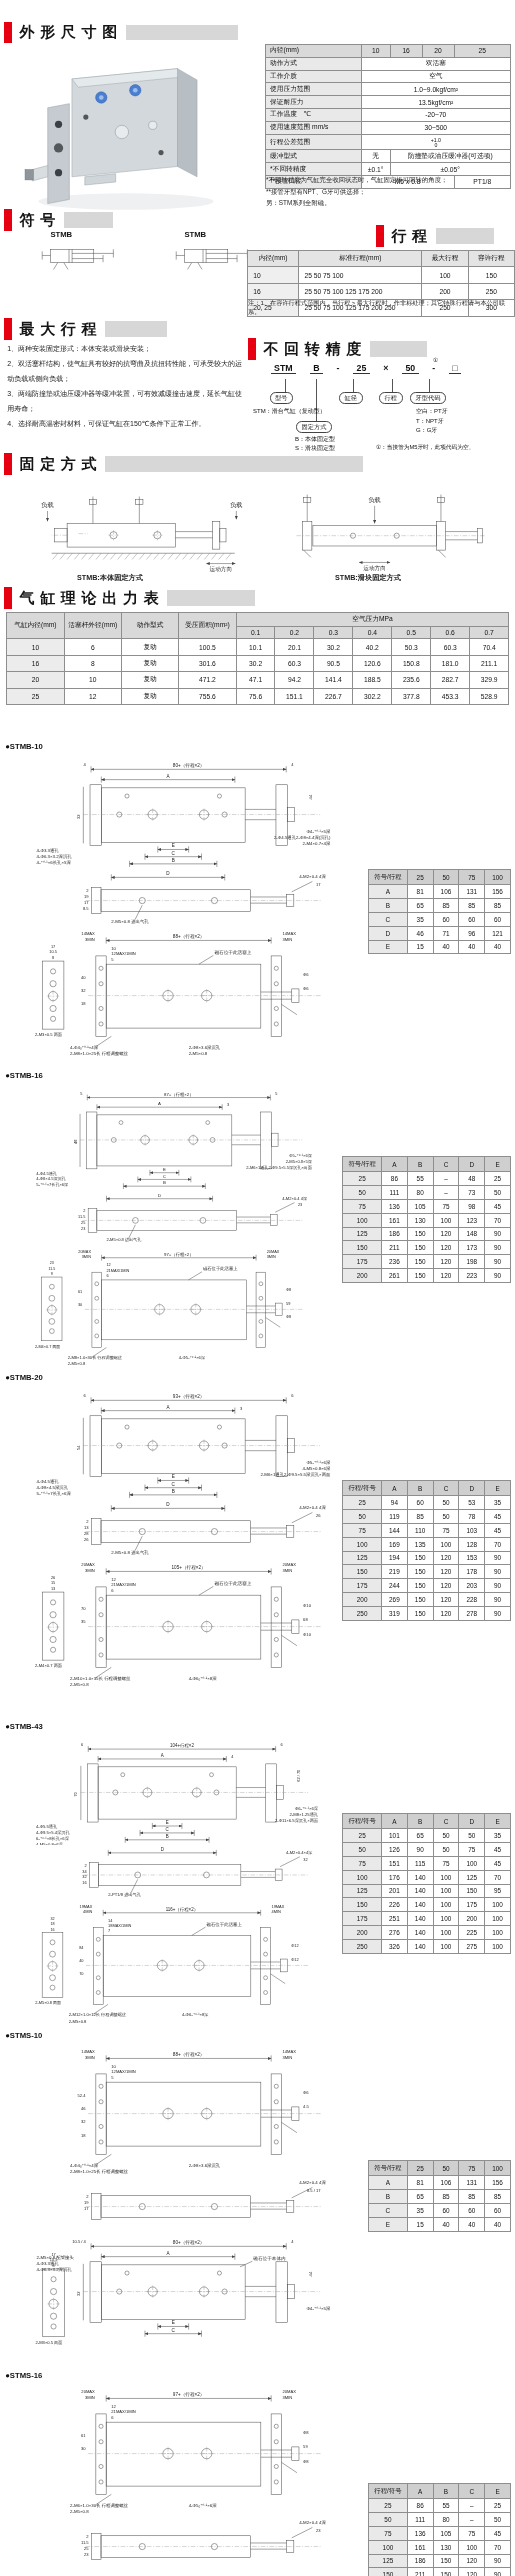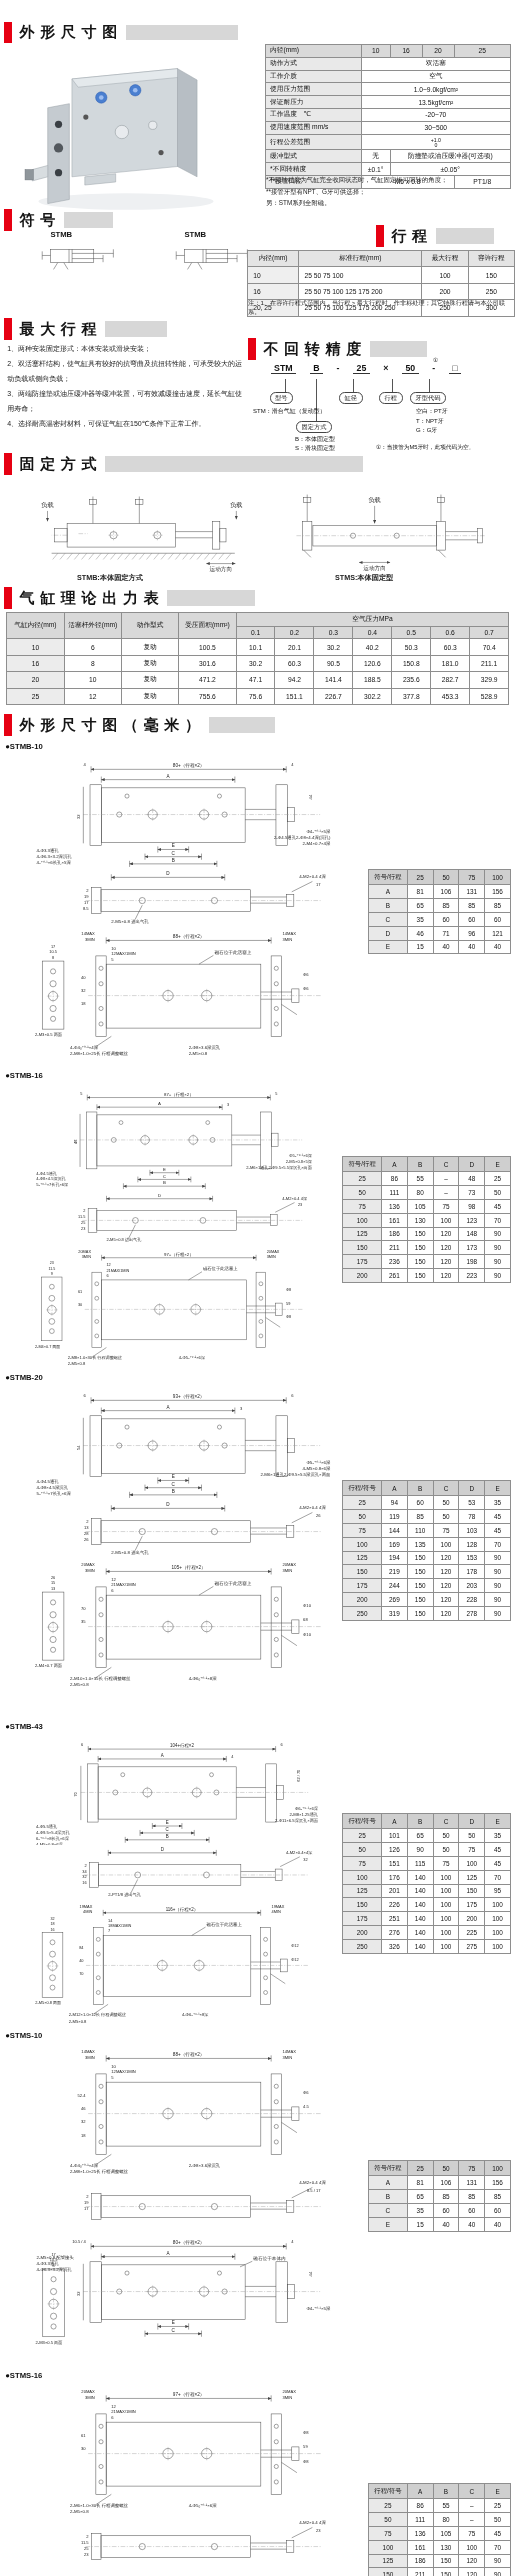--- a/index.html
+++ b/index.html
@@ -364,21 +364,21 @@
         <line x1="320" y1="90" x2="382" y2="90"></line>
         <line x1="320" y1="106" x2="382" y2="106"></line>
         <rect x="382" y="84" width="10" height="28"></rect>
         <text x="182" y="32" text-anchor="middle" font-size="12">负载</text>
         <line x1="182" y1="40" x2="182" y2="74" marker-end="url(#ar)"></line>
         <line x1="152" y1="150" x2="212" y2="150" marker-start="url(#ar)" marker-end="url(#ar)"></line>
         <text x="182" y="164" text-anchor="middle" font-size="11">运动方向</text>
       </svg>
     </div>
   <div class="mount-cap" style="left:77px;top:573px">STMB:本体固定方式</div>
-  <div class="mount-cap" style="left:335px;top:573px">STMS:本体固定型</div>
+  <div class="mount-cap" style="left:335px;top:573px">STMB:滑块固定方式</div>
 
   <div class="hdr" style="left:4.1px;top:586px">
     <span class="rb"></span>
     <h2>气缸理论出力表</h2>
     <span class="bar" style="width:88px"></span>
   </div>
   <table class="tb outtb">
     <thead id="out-head">
         <tr>
           <th rowspan="2" style="width:57px">气缸内径(mm)</th>
@@ -446,25 +446,20 @@
           <td>151.1</td>
           <td>226.7</td>
           <td>302.2</td>
           <td>377.8</td>
           <td>453.3</td>
           <td>528.9</td>
         </tr>
       </tbody>
   </table>
 
-  <div class="hdr" style="left:4.1px;top:713px">
-    <span class="rb"></span>
-    <h2>外形尺寸图（毫米）</h2>
-    <span class="bar" style="width:66px"></span>
-  </div>
   <div id="dims">
       <div class="dimblk" style="height:329px">
         <div class="blab">●STMB-10</div>
         <div class="views">
           <div style="width:299px;height:113px">
             <svg style="width:299px;height:113px" class="dwg" width="299" height="113" viewBox="0 0 580 220">
               <line x1="110" y1="20" x2="110" y2="32"></line>
               <line x1="490" y1="20" x2="490" y2="32"></line>
               <line x1="110" y1="26" x2="490" y2="26" marker-start="url(#ar)" marker-end="url(#ar)"></line>
               <text x="300" y="22" text-anchor="middle" font-size="9">80+（行程×2）</text>

